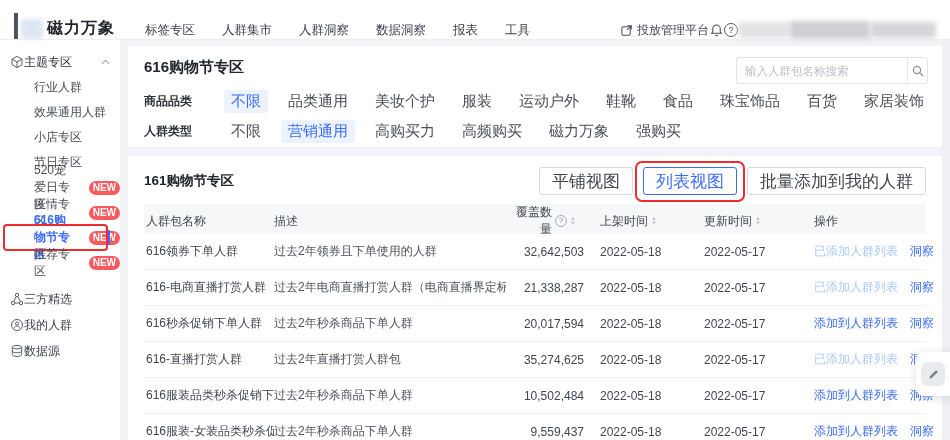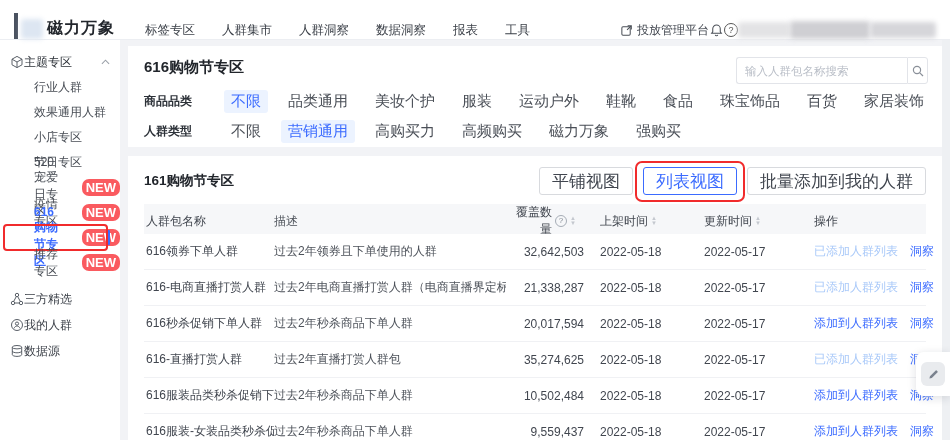--- a/index.html
+++ b/index.html
@@ -32,21 +32,21 @@
   .blur2 { width:80px; height:18px; background:#cfcfd3; }
   .blur3 { width:66px; height:16px; background:#d6d6da; }
 
   
   .sidebar { position:absolute; top:40px; left:0; bottom:0; width:120px; background:#fff; padding-top:9px; z-index:5; }
   .side-group { display:flex; align-items:center; height:26px; padding:0 10px; color:#2a2f36; }
   .side-group .caret { margin-left:auto; }
   .side-item { position:relative; display:flex; align-items:center; height:25px; padding-left:34px; color:#474c54; cursor:pointer; }
   .side-item.active { color:#3b6bff; font-weight:bold; }
   .side-item .bar { position:absolute; right:10px; top:5px; width:3px; height:15px; background:#3b6bff; border-radius:1px; }
-  .badge { margin-left:16px; background:#fa5a5f; color:#fff; font-size:13px; font-weight:bold; padding:1px 4px; border-radius:7px; line-height:1.2; }
+  .badge { margin-left:16px; background:#fa5a5f; color:#fff; font-size:10px; font-weight:bold; padding:1px 4px; border-radius:7px; line-height:1.2; }
   .annot-side { position:absolute; left:3px; right:12px; top:-1px; bottom:-1px; border:2px solid #f12b2c; border-radius:4px; pointer-events:none; }
   .side-bottom { margin-top:11px; }
   .side-bottom .side-group { height:26px; color:#3a3f47; }
 
   
   .card { background:#fff; position:absolute; left:128px; right:8px; }
   .card1 { top:46px; height:101px; padding:12px 16px; }
   .card2 { top:156px; bottom:0; padding:11px 16px; }
 
   .page-title { font-size:15px; font-weight:bold; color:#21252b; }

